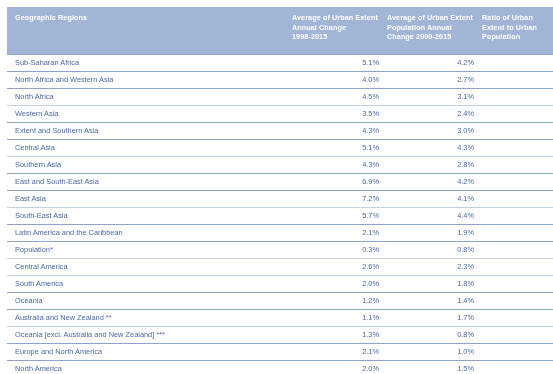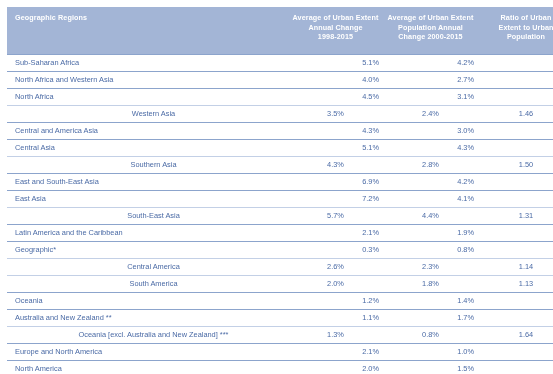--- a/index.html
+++ b/index.html
@@ -40,21 +40,21 @@
     vertical-align: top;
     padding: 6px 0 12px 0;
     border: none;
   }
   th.c-region {
     text-align: left;
     padding-left: 8px;
     width: 277px;
   }
   th.c-num {
-    text-align: center;
+    text-align: left;
     width: 87px;
     padding-right: 8px;
   }
   th.c-num.c-last {
     width: 88px;
     padding-right: 10px;
   }
 
   
   tbody td {
@@ -79,21 +79,20 @@
     padding-right: 10px;
   }
 
   
   tr.group-start > td {
     border-top: 1.3px solid #8ca4cc;
   }
   
   tr.sub-row > td {
     border-top: 0.7px solid #c3d0e6;
-    text-align: center;
   }
 </style>
 </head>
 <body>
 
 <div id="table-wrap">
   <table class="data-table">
     <thead>
       <tr class="head-row">
         <th class="c-region">
@@ -135,21 +134,21 @@
           <td class="c-num">3.1%</td>
           <td class="c-num c-last">1.43</td>
         </tr>
         <tr class="sub-row">
           <td class="c-region">Western Asia</td>
           <td class="c-num">3.5%</td>
           <td class="c-num">2.4%</td>
           <td class="c-num c-last">1.46</td>
         </tr>
         <tr class="group-start">
-          <td class="c-region">Central and America Asia</td>
+          <td class="c-region">Extent and Southern Asia</td>
           <td class="c-num">4.3%</td>
           <td class="c-num">3.0%</td>
           <td class="c-num c-last">1.46</td>
         </tr>
         <tr class="group-start">
           <td class="c-region">Central Asia</td>
           <td class="c-num">5.1%</td>
           <td class="c-num">4.3%</td>
           <td class="c-num c-last">1.18</td>
         </tr>
@@ -177,21 +176,21 @@
           <td class="c-num">4.4%</td>
           <td class="c-num c-last">1.31</td>
         </tr>
         <tr class="group-start">
           <td class="c-region">Latin America and the Caribbean</td>
           <td class="c-num">2.1%</td>
           <td class="c-num">1.9%</td>
           <td class="c-num c-last">1.12</td>
         </tr>
         <tr class="group-start">
-          <td class="c-region">Geographic*</td>
+          <td class="c-region">Population*</td>
           <td class="c-num">0.3%</td>
           <td class="c-num">0.8%</td>
           <td class="c-num c-last">0.35</td>
         </tr>
         <tr class="sub-row">
           <td class="c-region">Central America</td>
           <td class="c-num">2.6%</td>
           <td class="c-num">2.3%</td>
           <td class="c-num c-last">1.14</td>
         </tr>

